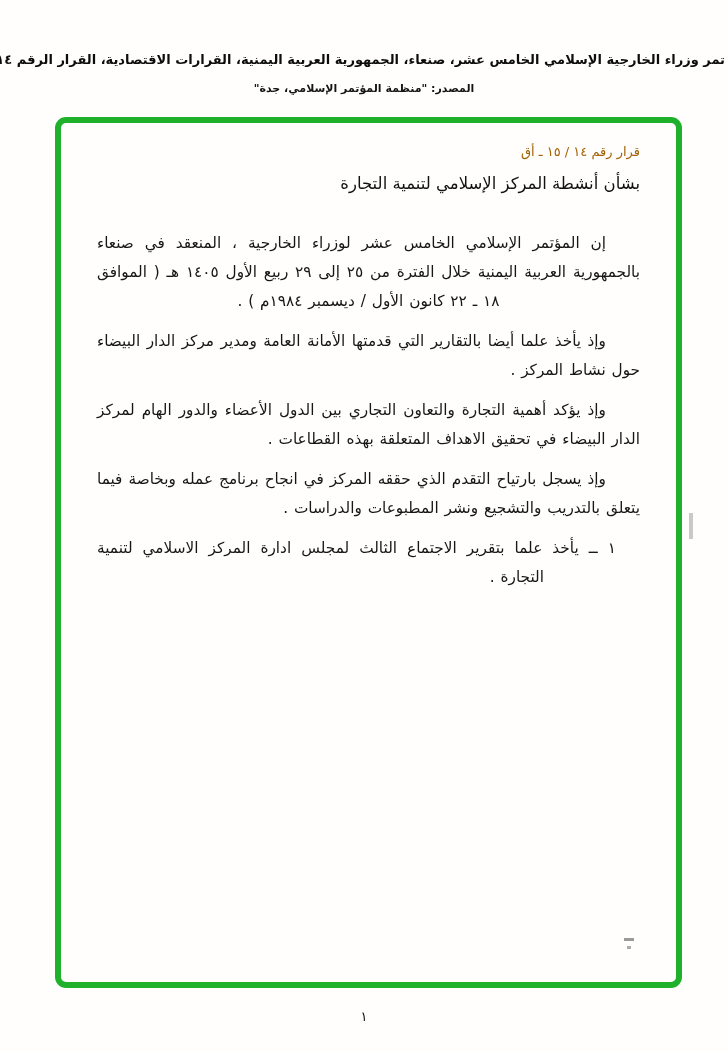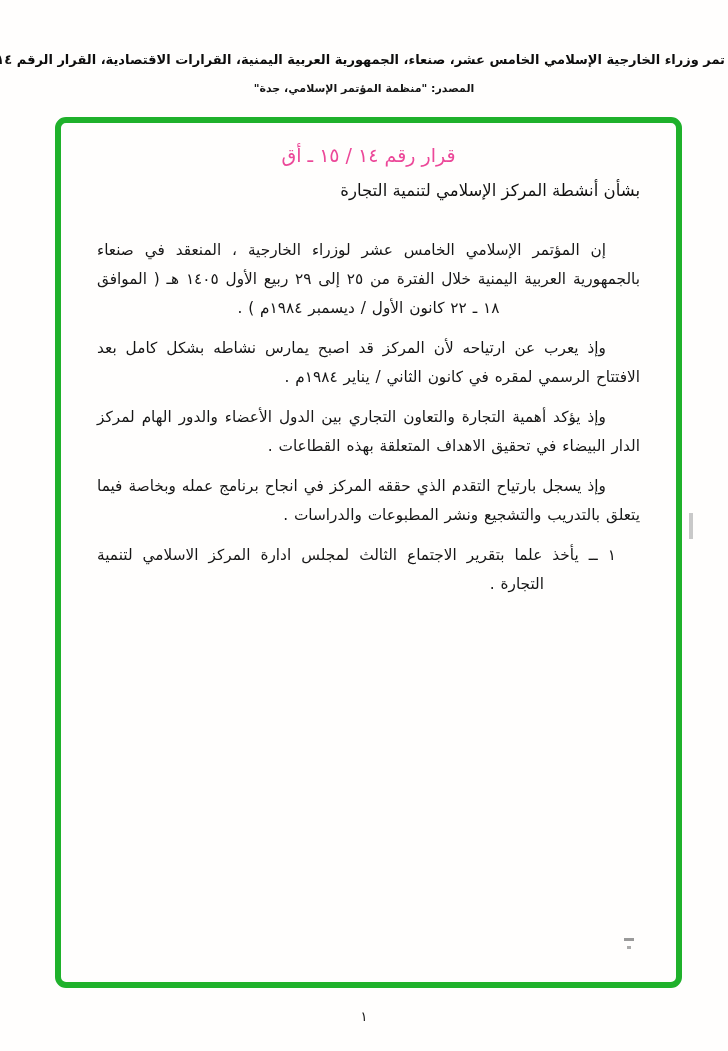--- a/index.html
+++ b/index.html
@@ -46,24 +46,23 @@
     height: 871px;
     box-sizing: border-box;
     border: 6px solid var(--frame-green, #1fb12b);
     border-radius: 11px;
     padding: 21px 36px 0 36px;
     direction: rtl;
     overflow: hidden;
   }
 
   .doc-title {
-    text-align: center;
-    font-size: 19px;
+    font-size: 13px;
     margin: 0 0 15px 0;
-    color: #ec4899;
+    color: #a16207;
   }
   .doc-subtitle {
     text-align: right;
     font-size: 16.5px;
     margin: 0 0 36px 0;
     color: #111;
   }
 
   .body p.para {
     font-size: 15.3px;
@@ -119,21 +118,21 @@
   <div class="header-line2">المصدر:  "منظمة المؤتمر الإسلامي، جدة"</div>
 
   <div class="frame">
 
     <div class="doc-title">قرار رقم ١٤ / ١٥ ـ أق</div>
 
     <div class="doc-subtitle">بشأن أنشطة المركز الإسلامي لتنمية التجارة</div>
 
     <div class="body">
       <p class="para last-line-center">إن المؤتمر الإسلامي الخامس عشر لوزراء الخارجية ، المنعقد في صنعاء بالجمهورية العربية اليمنية خلال الفترة من ٢٥ إلى ٢٩ ربيع الأول ١٤٠٥ هـ ( الموافق ١٨ ـ ٢٢ كانون الأول / ديسمبر ١٩٨٤م ) .</p>
-      <p class="para">وإذ يعرب عن ارتياحه لأن المركز قد اصبح يمارس نشاطه بشكل كامل بعد الافتتاح الرسمي لمقره في كانون الثاني / يناير ١٩٨٤م .</p>
+      <p class="para">وإذ يأخذ علما أيضا بالتقارير التي قدمتها الأمانة العامة ومدير مركز الدار البيضاء حول نشاط المركز .</p>
       <p class="para">وإذ يؤكد أهمية التجارة والتعاون التجاري بين الدول الأعضاء والدور الهام لمركز الدار البيضاء في تحقيق الاهداف المتعلقة بهذه القطاعات .</p>
       <p class="para">وإذ يسجل بارتياح التقدم الذي حققه المركز في انجاح برنامج عمله وبخاصة فيما يتعلق بالتدريب والتشجيع ونشر المطبوعات والدراسات .</p>
 
       <div class="item">
         <span>١ ــ</span>
         <span>يأخذ علما بتقرير الاجتماع الثالث لمجلس ادارة المركز الاسلامي لتنمية التجارة .</span>
       </div>
 
     </div>
 

